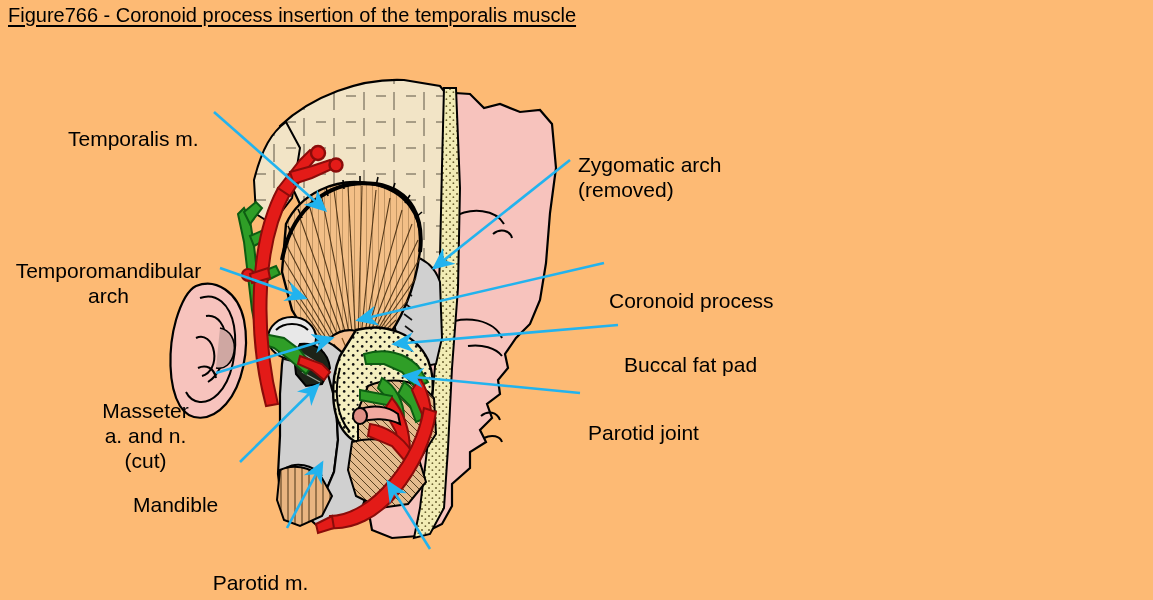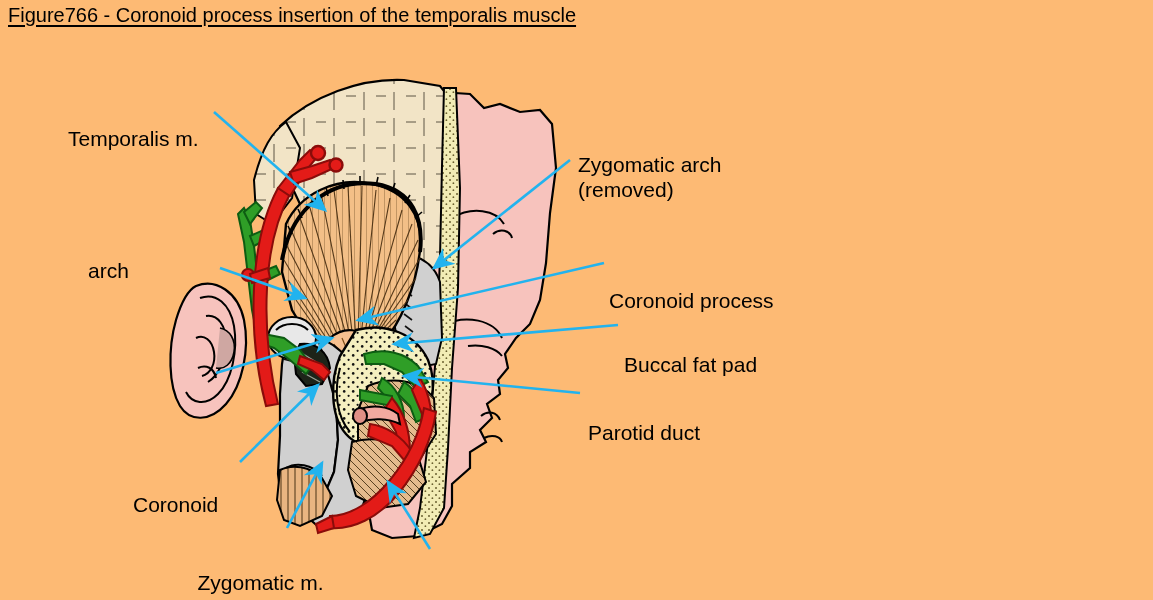--- a/index.html
+++ b/index.html
@@ -285,30 +285,36 @@
         <line x1="618" y1="287" x2="394" y2="306" marker-end="url(#arrowCy)"></line>
         <line x1="580" y1="355" x2="404" y2="338" marker-end="url(#arrowCy)"></line>
       </g>
     </svg>
 
     <div class="lbl l-temporalis">
       <span>Temporalis m.</span>
     </div>
 
     <div class="lbl l-tmj">
+      <span>Temporomandibular</span>
       <span>arch</span>
     </div>
 
+    <div class="lbl l-masseter-an">
+      <span>Masseter</span>
+      <span>a. and n.</span>
+      <span>(cut)</span>
+    </div>
 
     <div class="lbl l-mandible">
-      <span>Coronoid</span>
+      <span>Mandible</span>
     </div>
 
     <div class="lbl l-masseter-m">
-      <span>Zygomatic m.</span>
+      <span>Parotid m.</span>
       <span>(removed)</span>
     </div>
 
     <div class="lbl l-facial">
       <span>Facial artery</span>
     </div>
 
     <div class="lbl l-zygomatic">
       <span>Zygomatic arch</span>
       <span>(removed)</span>
@@ -316,17 +322,17 @@
 
     <div class="lbl l-buccal">
       <span>Buccal fat pad</span>
     </div>
 
     <div class="lbl l-coronoid">
       <span>Coronoid process</span>
     </div>
 
     <div class="lbl l-parotid">
-      <span>Parotid duct</span>
+      <span>Parotid joint</span>
     </div>
 
   </div>
 </div>
 
 </body></html>

